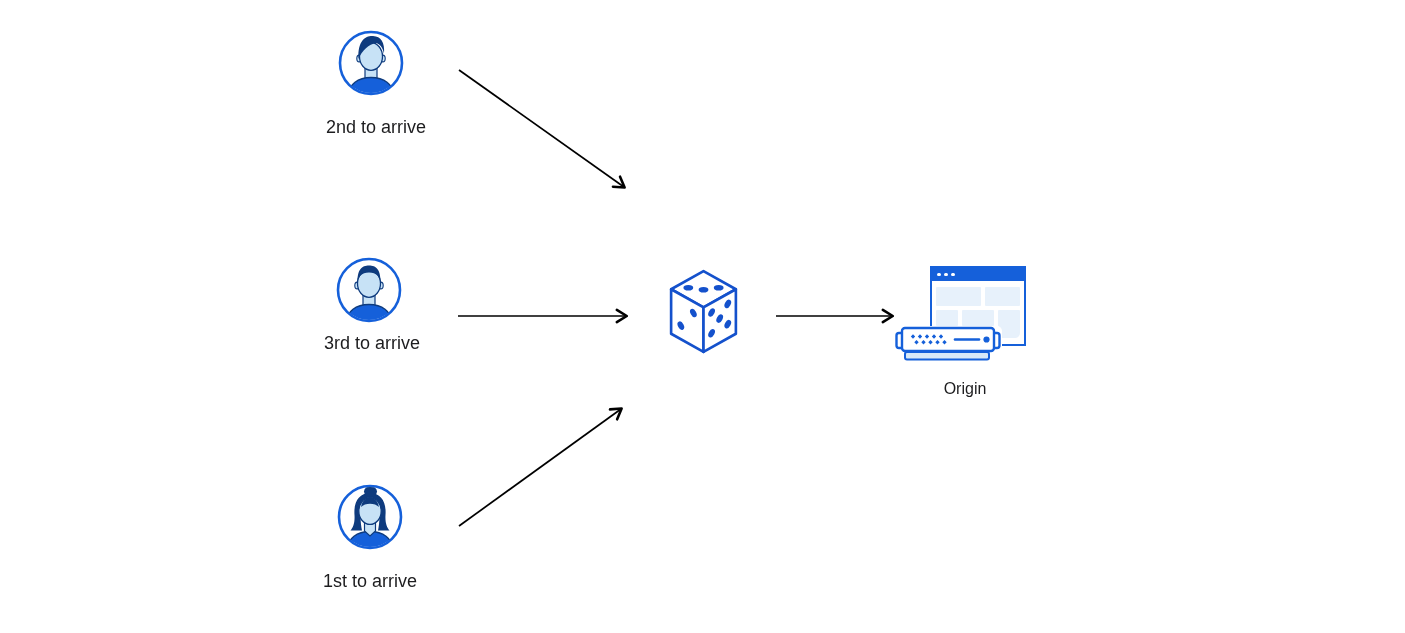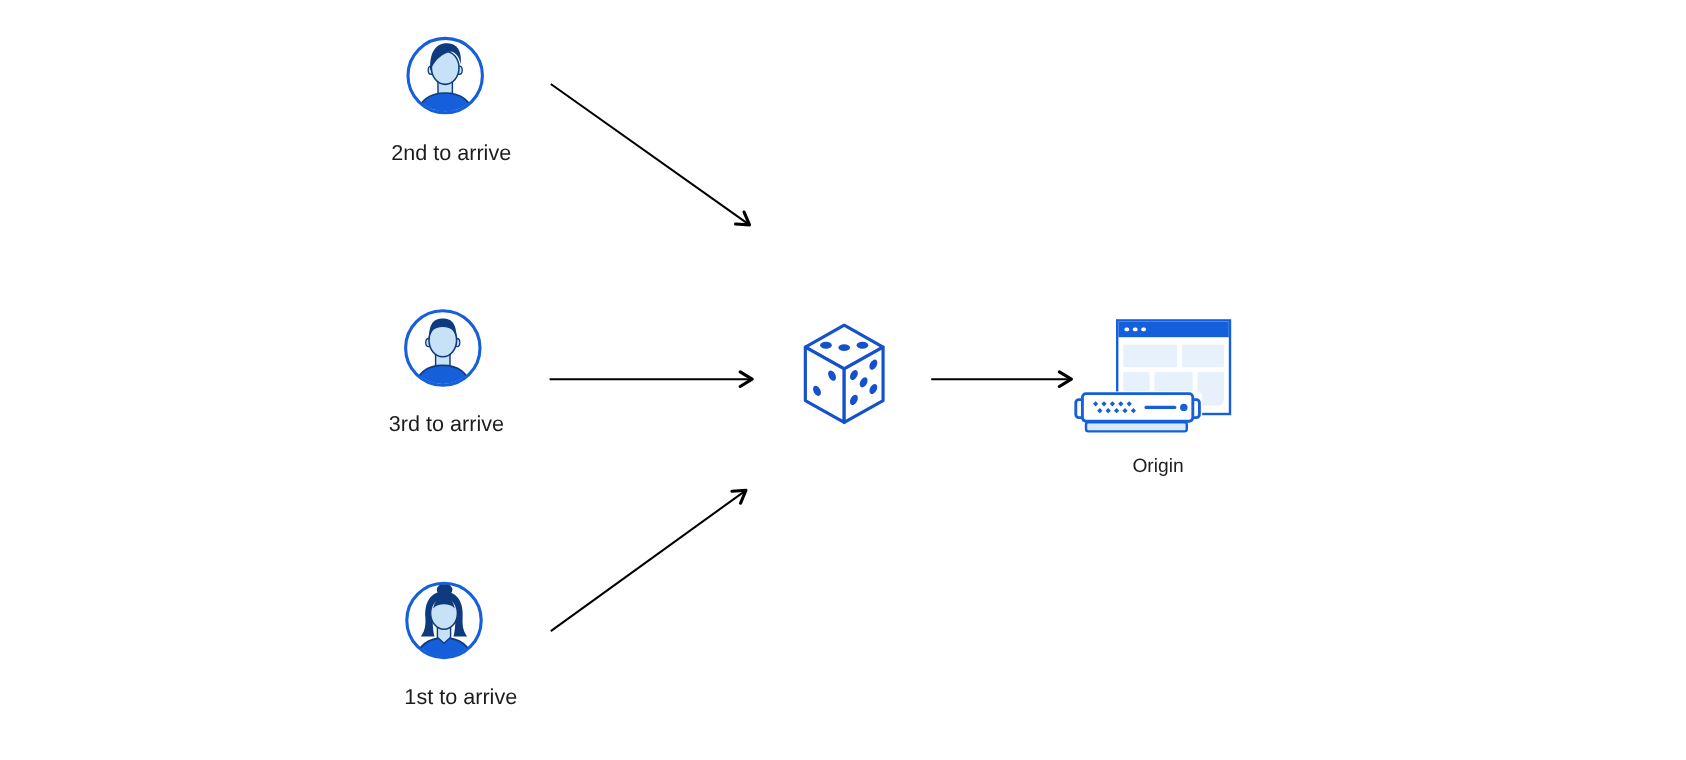--- a/index.html
+++ b/index.html
@@ -94,39 +94,39 @@
     <circle cx="33" cy="33" r="31" fill="#ffffff" stroke="#1560DA" stroke-width="2.6"></circle>
     <g clip-path="url(#c3)">
       <rect x="27" y="36" width="12" height="14" fill="#C7E2F6" stroke="#0E3B7E" stroke-width="1.2"></rect>
       <path d="M10,66 C11,54 20,47.5 33,47.5 C46,47.5 55,54 56,66 Z" fill="#1560DA" stroke="#0E3B7E" stroke-width="1.4"></path>
       <ellipse cx="21.2" cy="28.5" rx="2.4" ry="3.4" fill="#C7E2F6" stroke="#0E3B7E" stroke-width="1.1"></ellipse>
       <ellipse cx="44.8" cy="28.5" rx="2.4" ry="3.4" fill="#C7E2F6" stroke="#0E3B7E" stroke-width="1.1"></ellipse>
       <ellipse cx="33" cy="26.5" rx="11.5" ry="13.8" fill="#C7E2F6" stroke="#0E3B7E" stroke-width="1.3"></ellipse>
       <path d="M21.5,27 C21,12 26,8.5 33,8.5 C40,8.5 45,12 44.5,27 C44,19.5 40.5,15.5 33,15.5 C25.5,15.5 22,19.5 21.5,27 Z" fill="#0E3B7E"></path>
     </g>
   </svg>
-  <div class="label" style="left:372px; top:342px;">3rd to arrive</div>
+  <div class="label" style="left:372px; top:332px;">3rd to arrive</div>
 
   <svg class="abs" style="left:337px; top:484px;" width="66" height="66" viewBox="0 0 66 66">
     <defs>
         <clipPath id="c1">
           <circle cx="33" cy="33" r="30"></circle>
         </clipPath>
       </defs>
     <circle cx="33" cy="33" r="31" fill="#ffffff" stroke="#1560DA" stroke-width="2.6"></circle>
     <g clip-path="url(#c1)">
       <path d="M33,9 C22,9 16.5,18 17.5,31 C18,39 16,43.5 13.5,46.5 L25,46.5 C23.5,39 23,31 24.5,25.5 C28,20 38,20 41.5,25.5 C43,31 42.5,39 41,46.5 L52.5,46.5 C50,43.5 48,39 48.5,31 C49.5,18 44,9 33,9 Z" fill="#0E3B7E"></path>
       <path d="M10,66 C11,54 20,47.5 33,47.5 C46,47.5 55,54 56,66 Z" fill="#1560DA" stroke="#0E3B7E" stroke-width="1.4"></path>
       <path d="M27.5,36 L38.5,36 L38.5,47 L33,52 L27.5,47 Z" fill="#C7E2F6" stroke="#0E3B7E" stroke-width="1.2"></path>
       <ellipse cx="33" cy="27" rx="11.2" ry="13.4" fill="#C7E2F6" stroke="#0E3B7E" stroke-width="1.3"></ellipse>
       <path d="M24,23 C25.5,16 29,13.5 33,13.5 C37,13.5 40.5,16 42,23 C38,18.5 28,18.5 24,23 Z" fill="#0E3B7E"></path>
       <ellipse cx="33.5" cy="7.5" rx="6.5" ry="5.2" fill="#0E3B7E"></ellipse>
     </g>
   </svg>
-  <div class="label" style="left:370px; top:570px;margin-left:14px;">1st to arrive</div>
+  <div class="label" style="left:370px; top:570px;">1st to arrive</div>
 
   <svg class="abs" style="left:667px; top:269px;" width="73" height="85" viewBox="0 0 72 84">
     <g stroke="#1451CC" stroke-width="2.6" stroke-linejoin="round" fill="#ffffff">
       <path d="M36,2 L68,20 L36,38 L4,20 Z"></path>
       <path d="M4,20 L36,38 L36,82 L4,64 Z"></path>
       <path d="M68,20 L36,38 L36,82 L68,64 Z"></path>
     </g>
     <g fill="#1451CC">
 
       <ellipse cx="21" cy="18.5" rx="4.8" ry="2.8"></ellipse>

